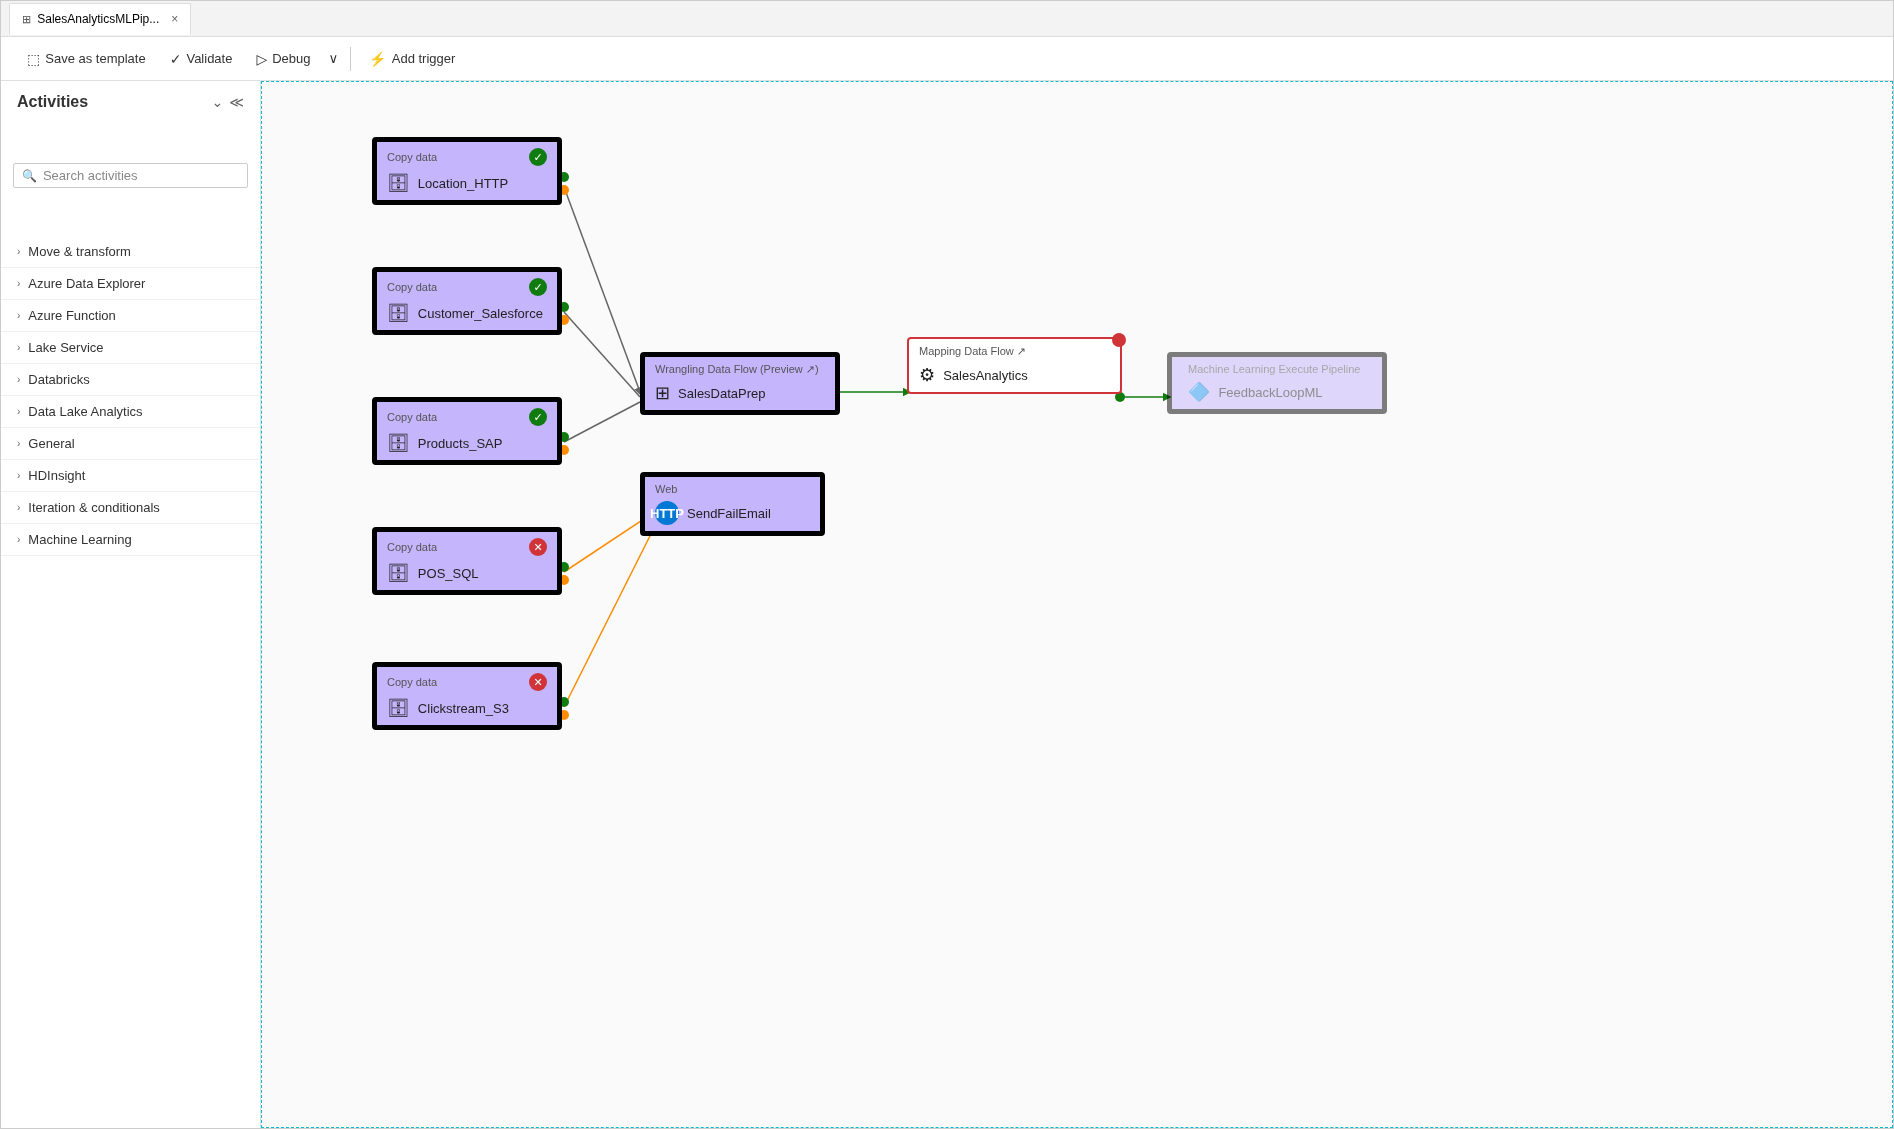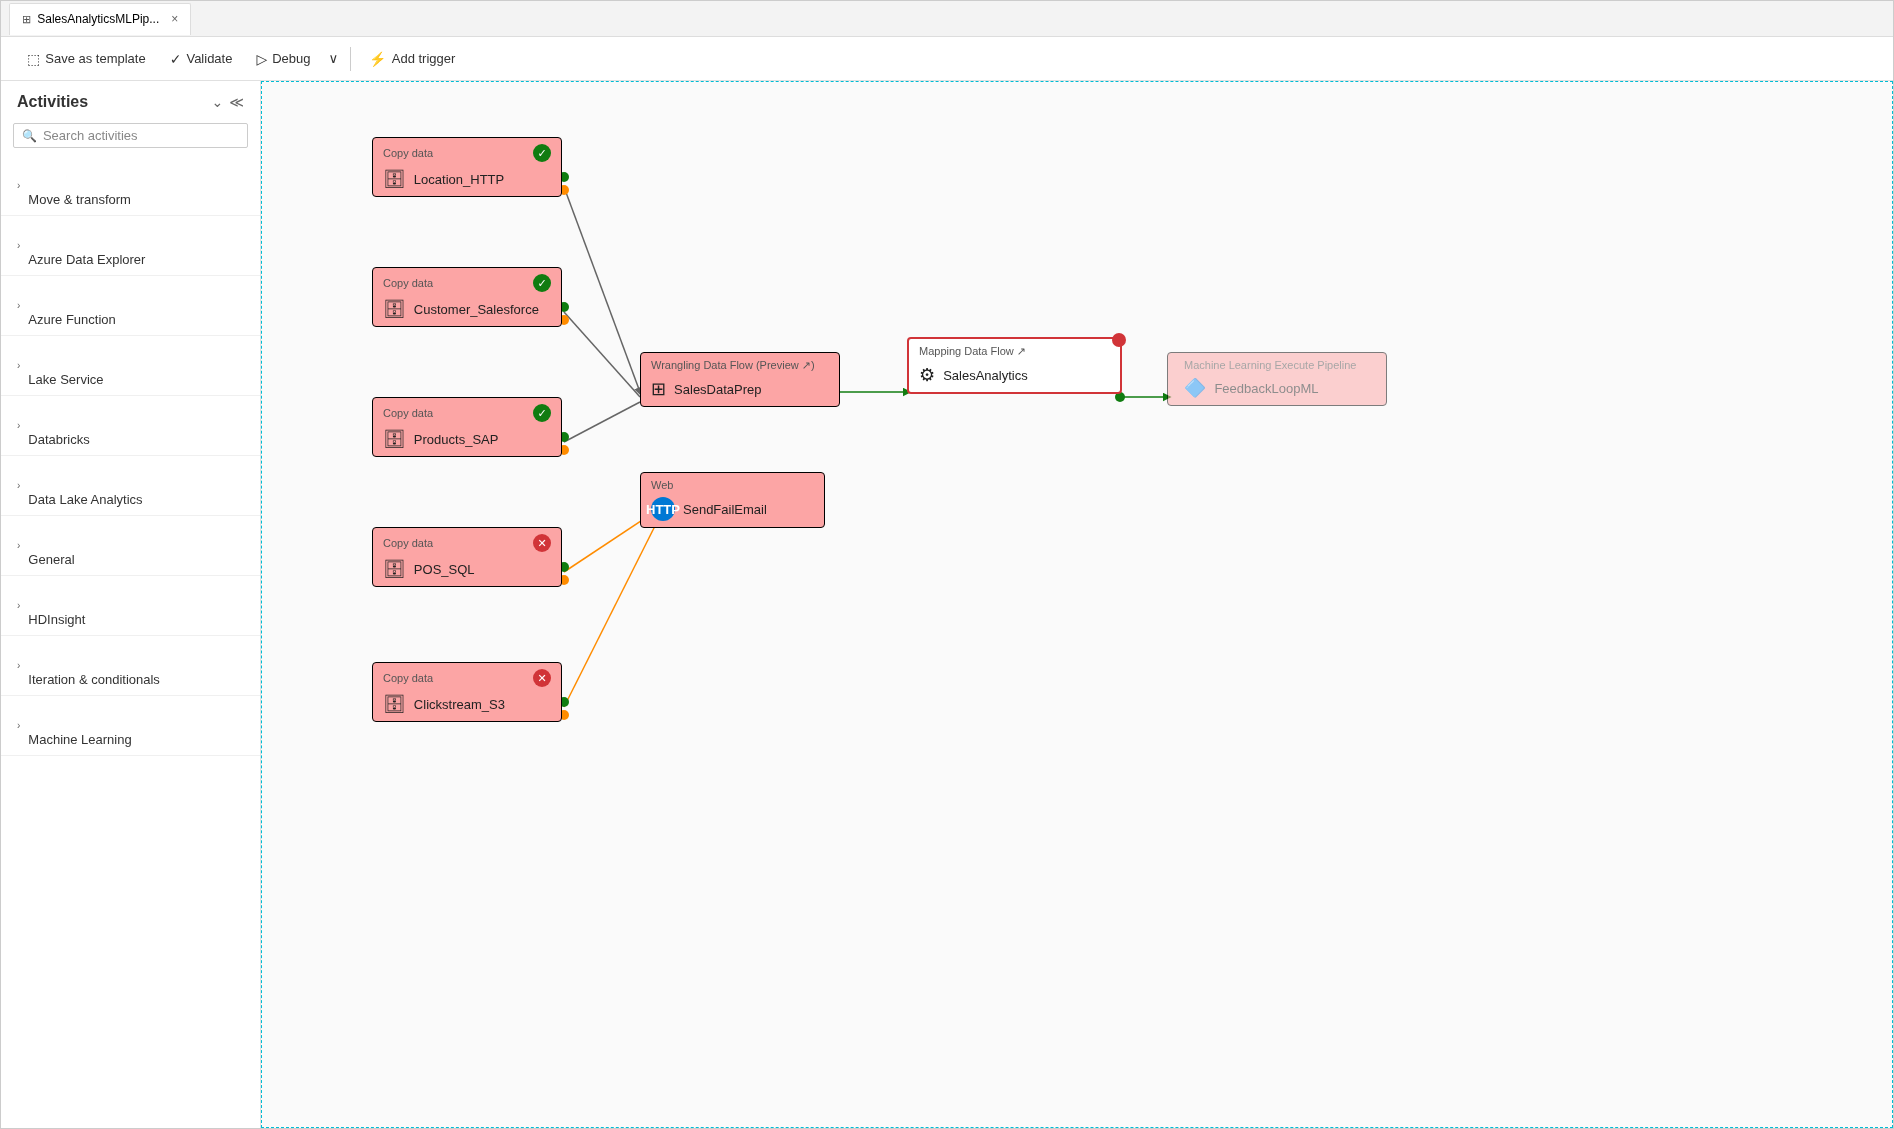--- a/index.html
+++ b/index.html
@@ -32,21 +32,21 @@
     .toolbar-icon { font-size: 14px; }
     .toolbar-divider { width: 1px; height: 24px; background: #ccc; margin: 0 4px; }
     .toolbar-dropdown { padding: 5px 4px; cursor: pointer; border: none; background: none; color: #333; }
 
     
     .main-content { display: flex; flex: 1; overflow: hidden; }
 
     
     .sidebar {
       width: 260px; border-right: 1px solid #e0e0e0; display: flex; flex-direction: column;
-      flex-shrink: 0; background: #fff;
+      flex-shrink: 0; background: #fff; gap: 40px;
     }
     .sidebar-header {
       display: flex; align-items: center; justify-content: space-between;
       padding: 12px 16px 8px 16px;
     }
     .sidebar-title { font-size: 16px; font-weight: 600; color: #333; }
     .sidebar-controls { display: flex; gap: 6px; }
     .sidebar-ctrl-btn { border: none; background: none; cursor: pointer; color: #666; font-size: 14px; }
 
     .search-box {
@@ -56,31 +56,31 @@
     .search-icon { color: #666; font-size: 12px; margin-right: 6px; }
     .search-input { border: none; outline: none; font-size: 13px; width: 100%; color: #ef4444; }
     .search-input::placeholder { color: #888; }
 
     .activities-list { flex: 1; overflow-y: auto; }
     .activity-group {
       display: flex; align-items: center; gap: 8px; padding: 8px 16px;
       cursor: pointer; border-bottom: 1px solid #f0f0f0;
     }
     .chevron-icon { font-size: 10px; color: #666; }
-    .activity-group-label { font-size: 13px; color: #333; margin-top: 28px; }
+    .activity-group-label { font-size: 13px; color: #333; }
 
     
     .canvas-area {
       flex: 1; background: #fafafa; position: relative; overflow: hidden;
       border: 1.5px dashed #00bcd4;
     }
 
     
     .node {
-      position: absolute; background: #fca5a5; border: 1px solid #000000;
+      position: absolute; background: #c4b5fd; border: 5px solid #000000;
       border-radius: 4px; padding: 6px 10px; min-width: 180px;
     }
     .node-header {
       font-size: 11px; color: #555; margin-bottom: 6px; display: flex;
       align-items: center; justify-content: space-between;
     }
     .node-body { display: flex; align-items: center; gap: 8px; font-size: 13px; font-weight: 500; color: #222; }
     .node-icon { font-size: 18px; }
     .status-badge {
       width: 18px; height: 18px; border-radius: 50%; display: flex; align-items: center;

